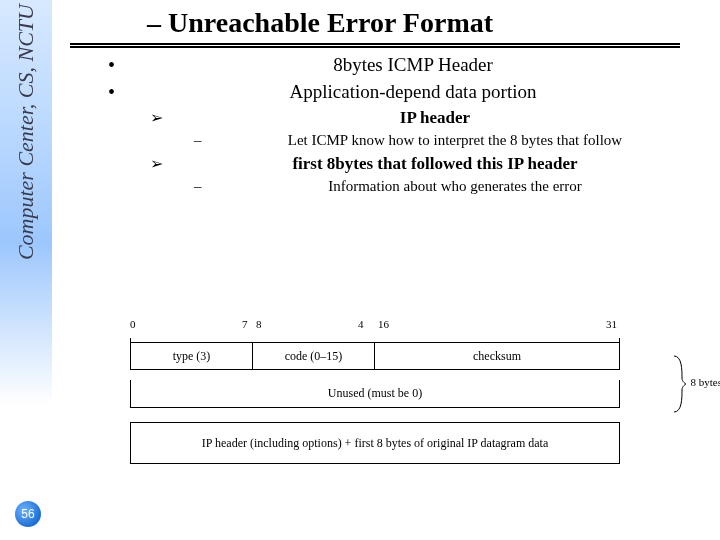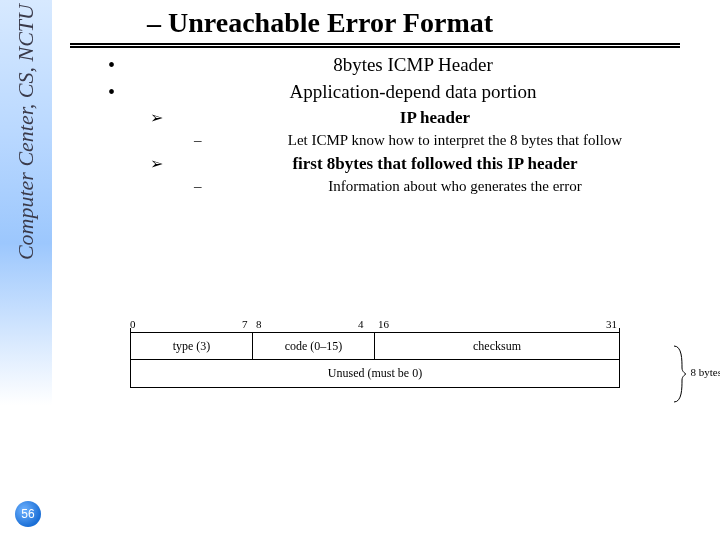--- a/index.html
+++ b/index.html
@@ -176,20 +176,21 @@
   .tick {
     position: absolute;
     top: 0;
     font-size: 11px;
   }
   .row {
     position: relative;
     margin-left: 20px;
     width: 490px;
     box-sizing: border-box;
+    margin-top: 10px;
   }
   .cells {
     display: flex;
     border: 1px solid #000;
     height: 28px;
     box-sizing: border-box;
   }
   .cell {
     border-right: 1px solid #000;
     display: flex;
@@ -306,16 +307,17 @@
 
       <div class="brace">
         <svg width="14" height="56">
           <path d="M2,0 C10,0 10,14 10,22 C10,26 14,28 14,28 C14,28 10,30 10,34 C10,42 10,56 2,56" stroke="#000" fill="none" stroke-width="1"></path>
         </svg>
       </div>
       <div class="brace-label">8 bytes</div>
 
       <div class="gap"></div>
 
+      <div class="big-row">IP header (including options) + first 8 bytes of original IP datagram data</div>
     </div>
   </div>
 
 </div>
 
 </body></html>

